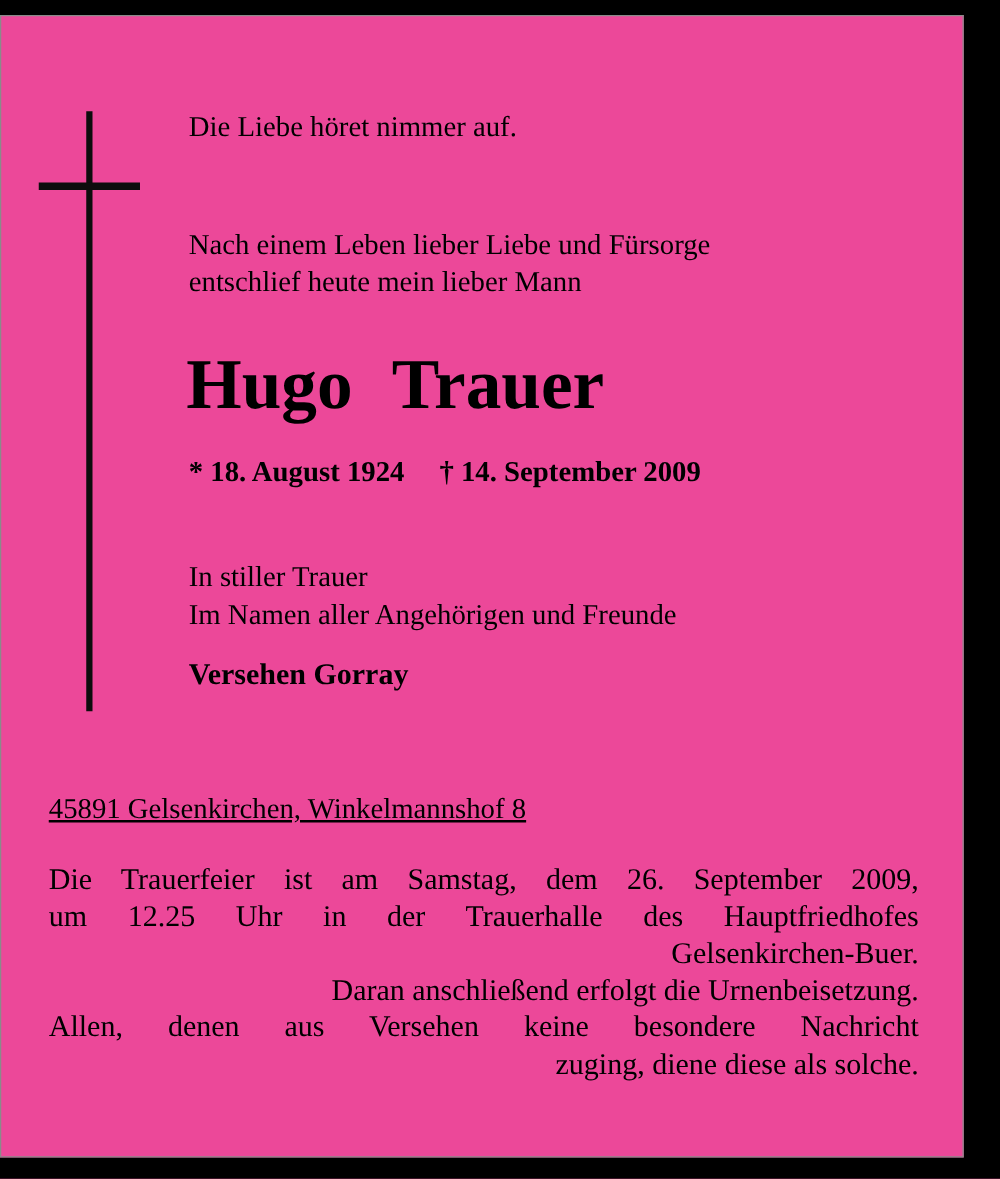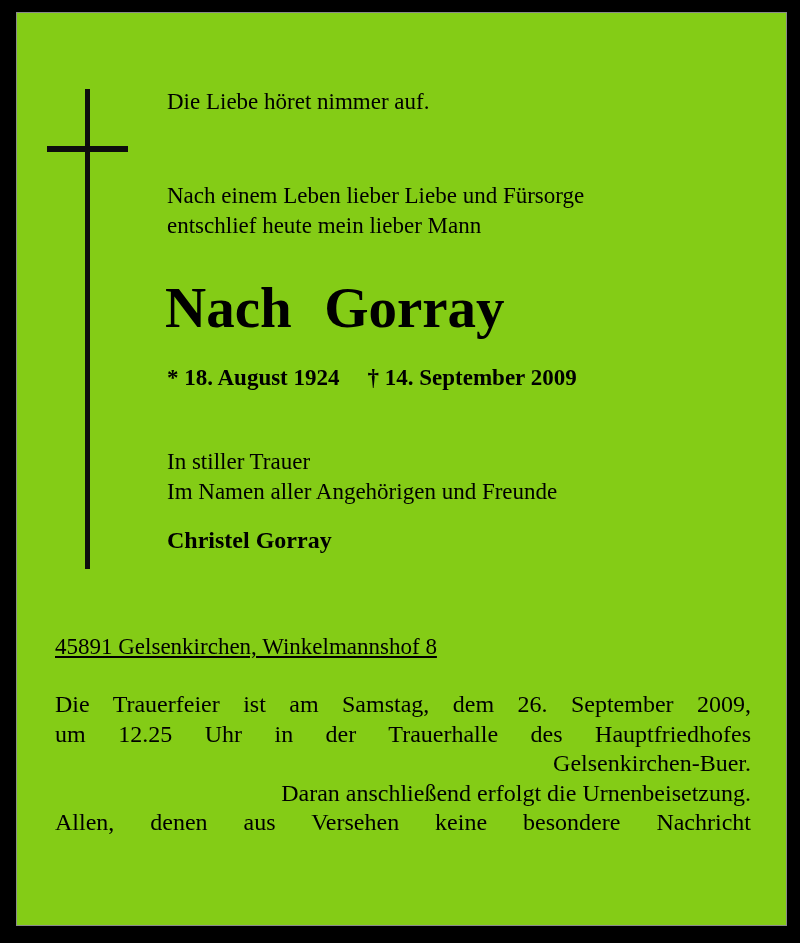--- a/index.html
+++ b/index.html
@@ -6,23 +6,23 @@
   body {
     width: 800px; height: 943px;
     background: #000;
     font-family: "Liberation Serif", "DejaVu Serif", serif;
     color: #000;
     overflow: hidden;
     position: relative;
   }
   .page {
     position: absolute;
-    left: 16px; top: 12px;
+    left: 0; top: 12px;
     width: 771px; height: 914px;
-    background: #84cc16;
+    background: #ec4899;
     border: 1px solid #8a8a8a;
     box-sizing: border-box;
   }
   
   .cross-v {
     position: absolute;
     left: 68px; top: 76px;
     width: 5px; height: 480px;
     background: #0d0d0d;
   }
@@ -103,36 +103,37 @@
     <div class="cross-h"></div>
   </div>
 
   <div class="opening">Die Liebe höret nimmer auf.</div>
 
   <div class="intro">
     <div>Nach einem Leben lieber Liebe und Fürsorge</div>
     <div>entschlief heute mein lieber Mann</div>
   </div>
 
-  <h1 class="name">Nach Gorray</h1>
+  <h1 class="name">Hugo Trauer</h1>
 
   <div class="dates">
     <span>* 18. August 1924</span><span class="death">† 14. September 2009</span>
   </div>
 
   <div class="mourning">
     <div>In stiller Trauer</div>
     <div>Im Namen aller Angehörigen und Freunde</div>
   </div>
 
-  <div class="signature">Christel Gorray</div>
+  <div class="signature">Versehen Gorray</div>
 
   <div class="address">45891 Gelsenkirchen, Winkelmannshof 8</div>
 
   <div class="details">
     <div class="line just">Die Trauerfeier ist am Samstag, dem 26. September 2009,</div>
     <div class="line just">um 12.25 Uhr in der Trauerhalle des Hauptfriedhofes</div>
     <div class="line">Gelsenkirchen-Buer.</div>
     <div class="line">Daran anschließend erfolgt die Urnenbeisetzung.</div>
     <div class="line just">Allen, denen aus Versehen keine besondere Nachricht</div>
+    <div class="line">zuging, diene diese als solche.</div>
   </div>
 
 </div>
 
 </body></html>

